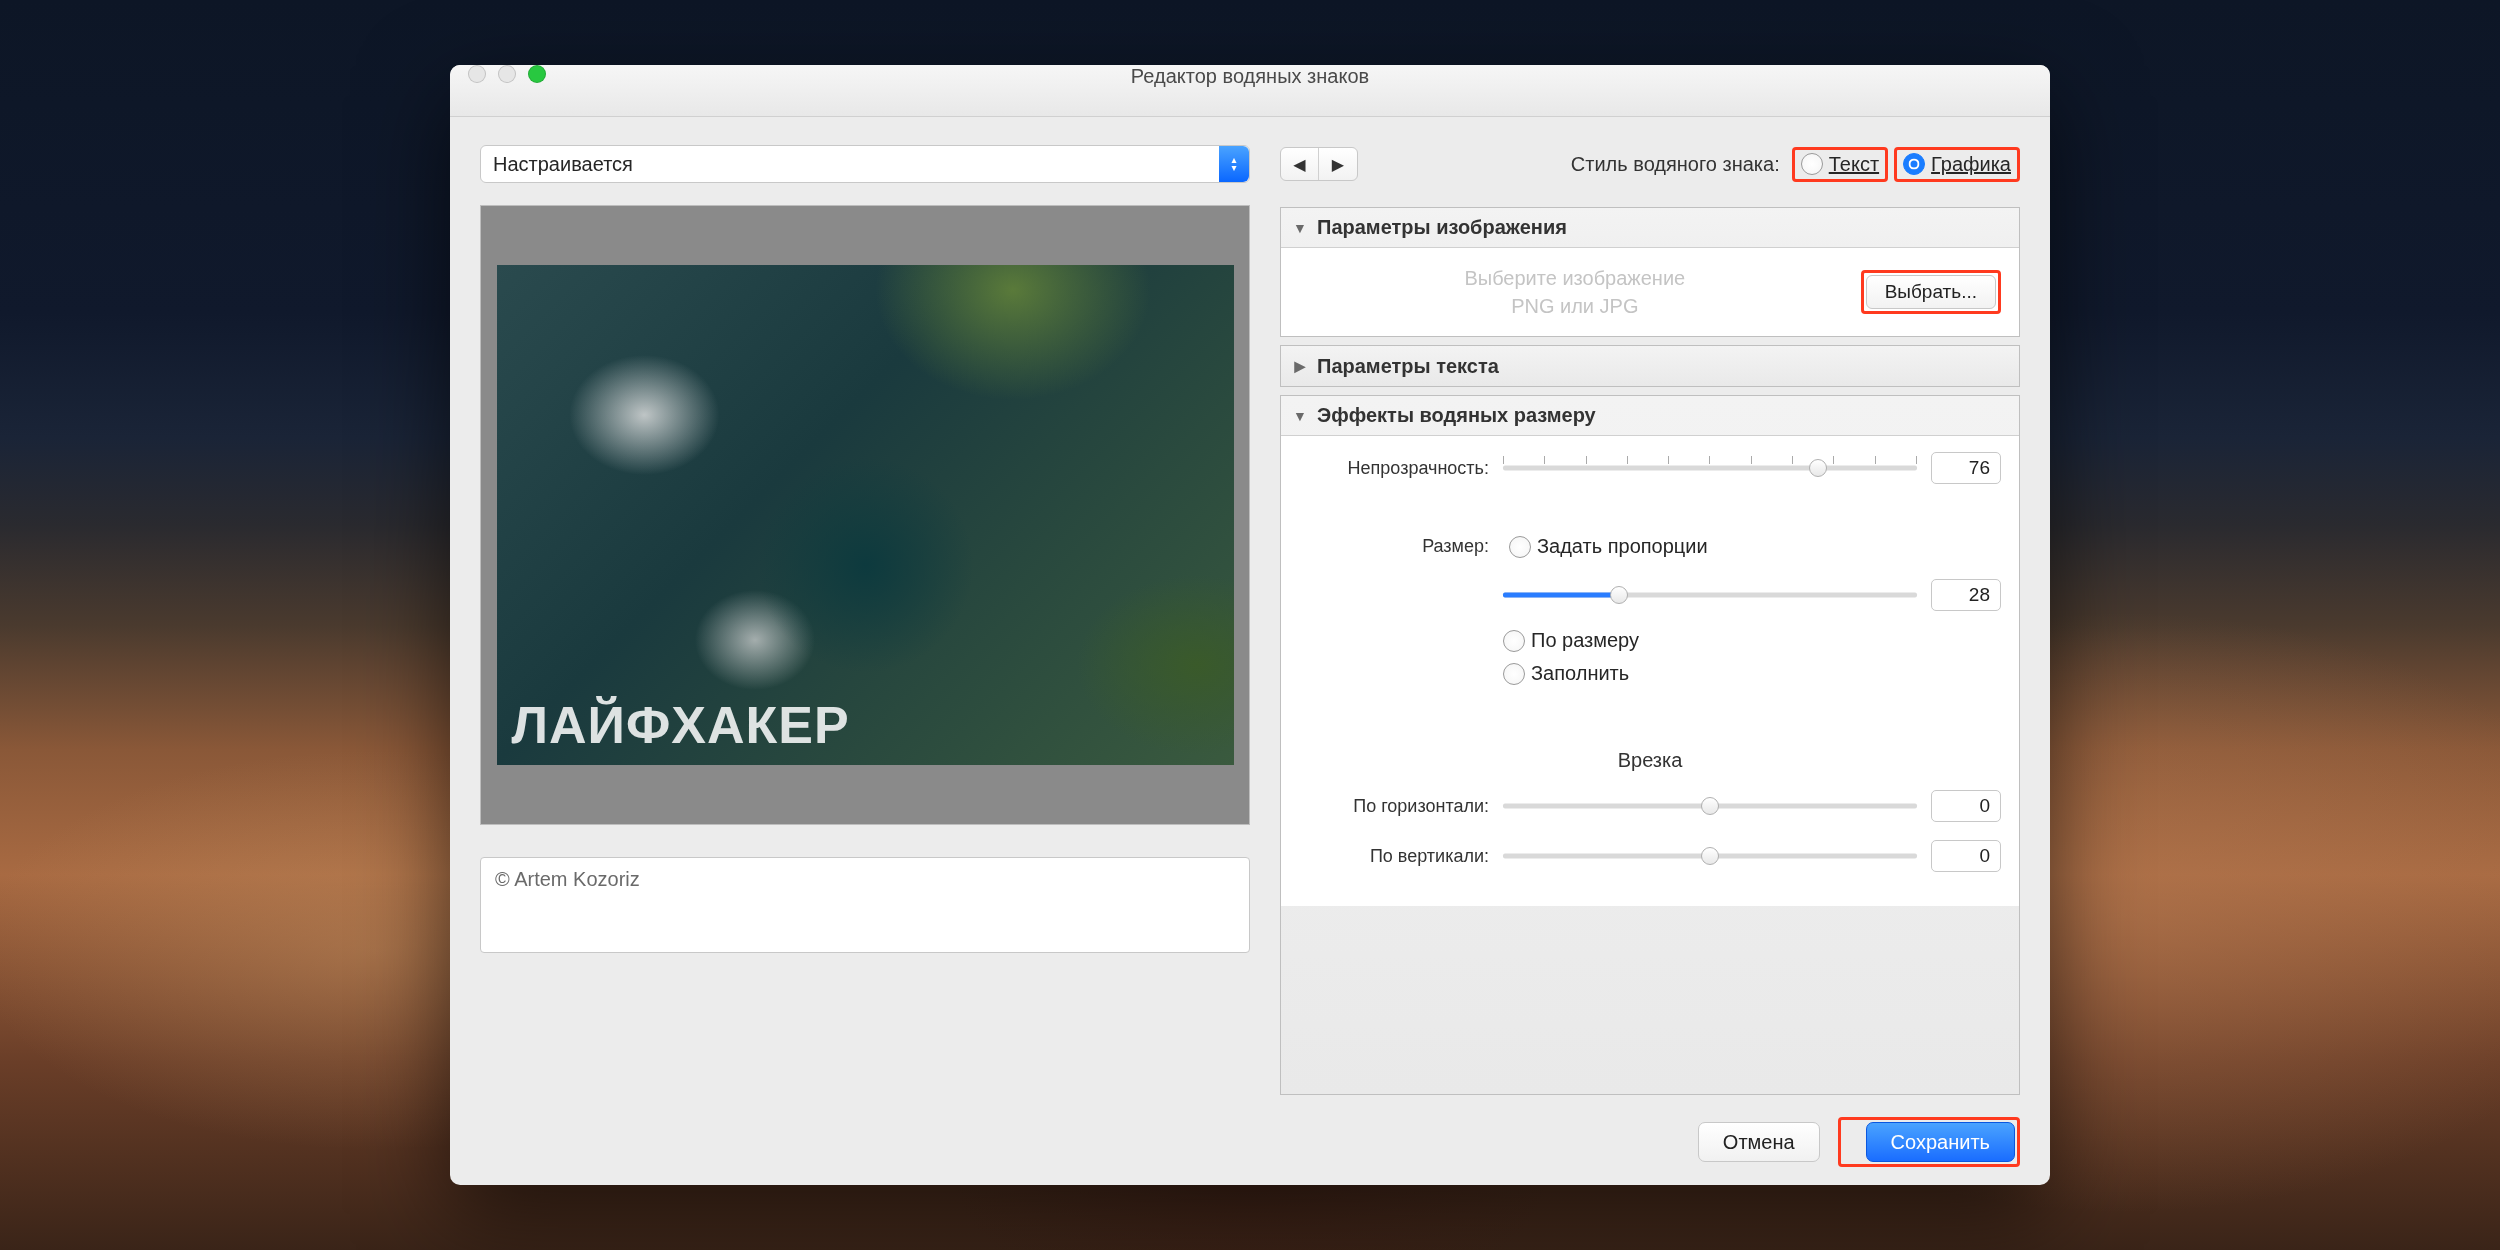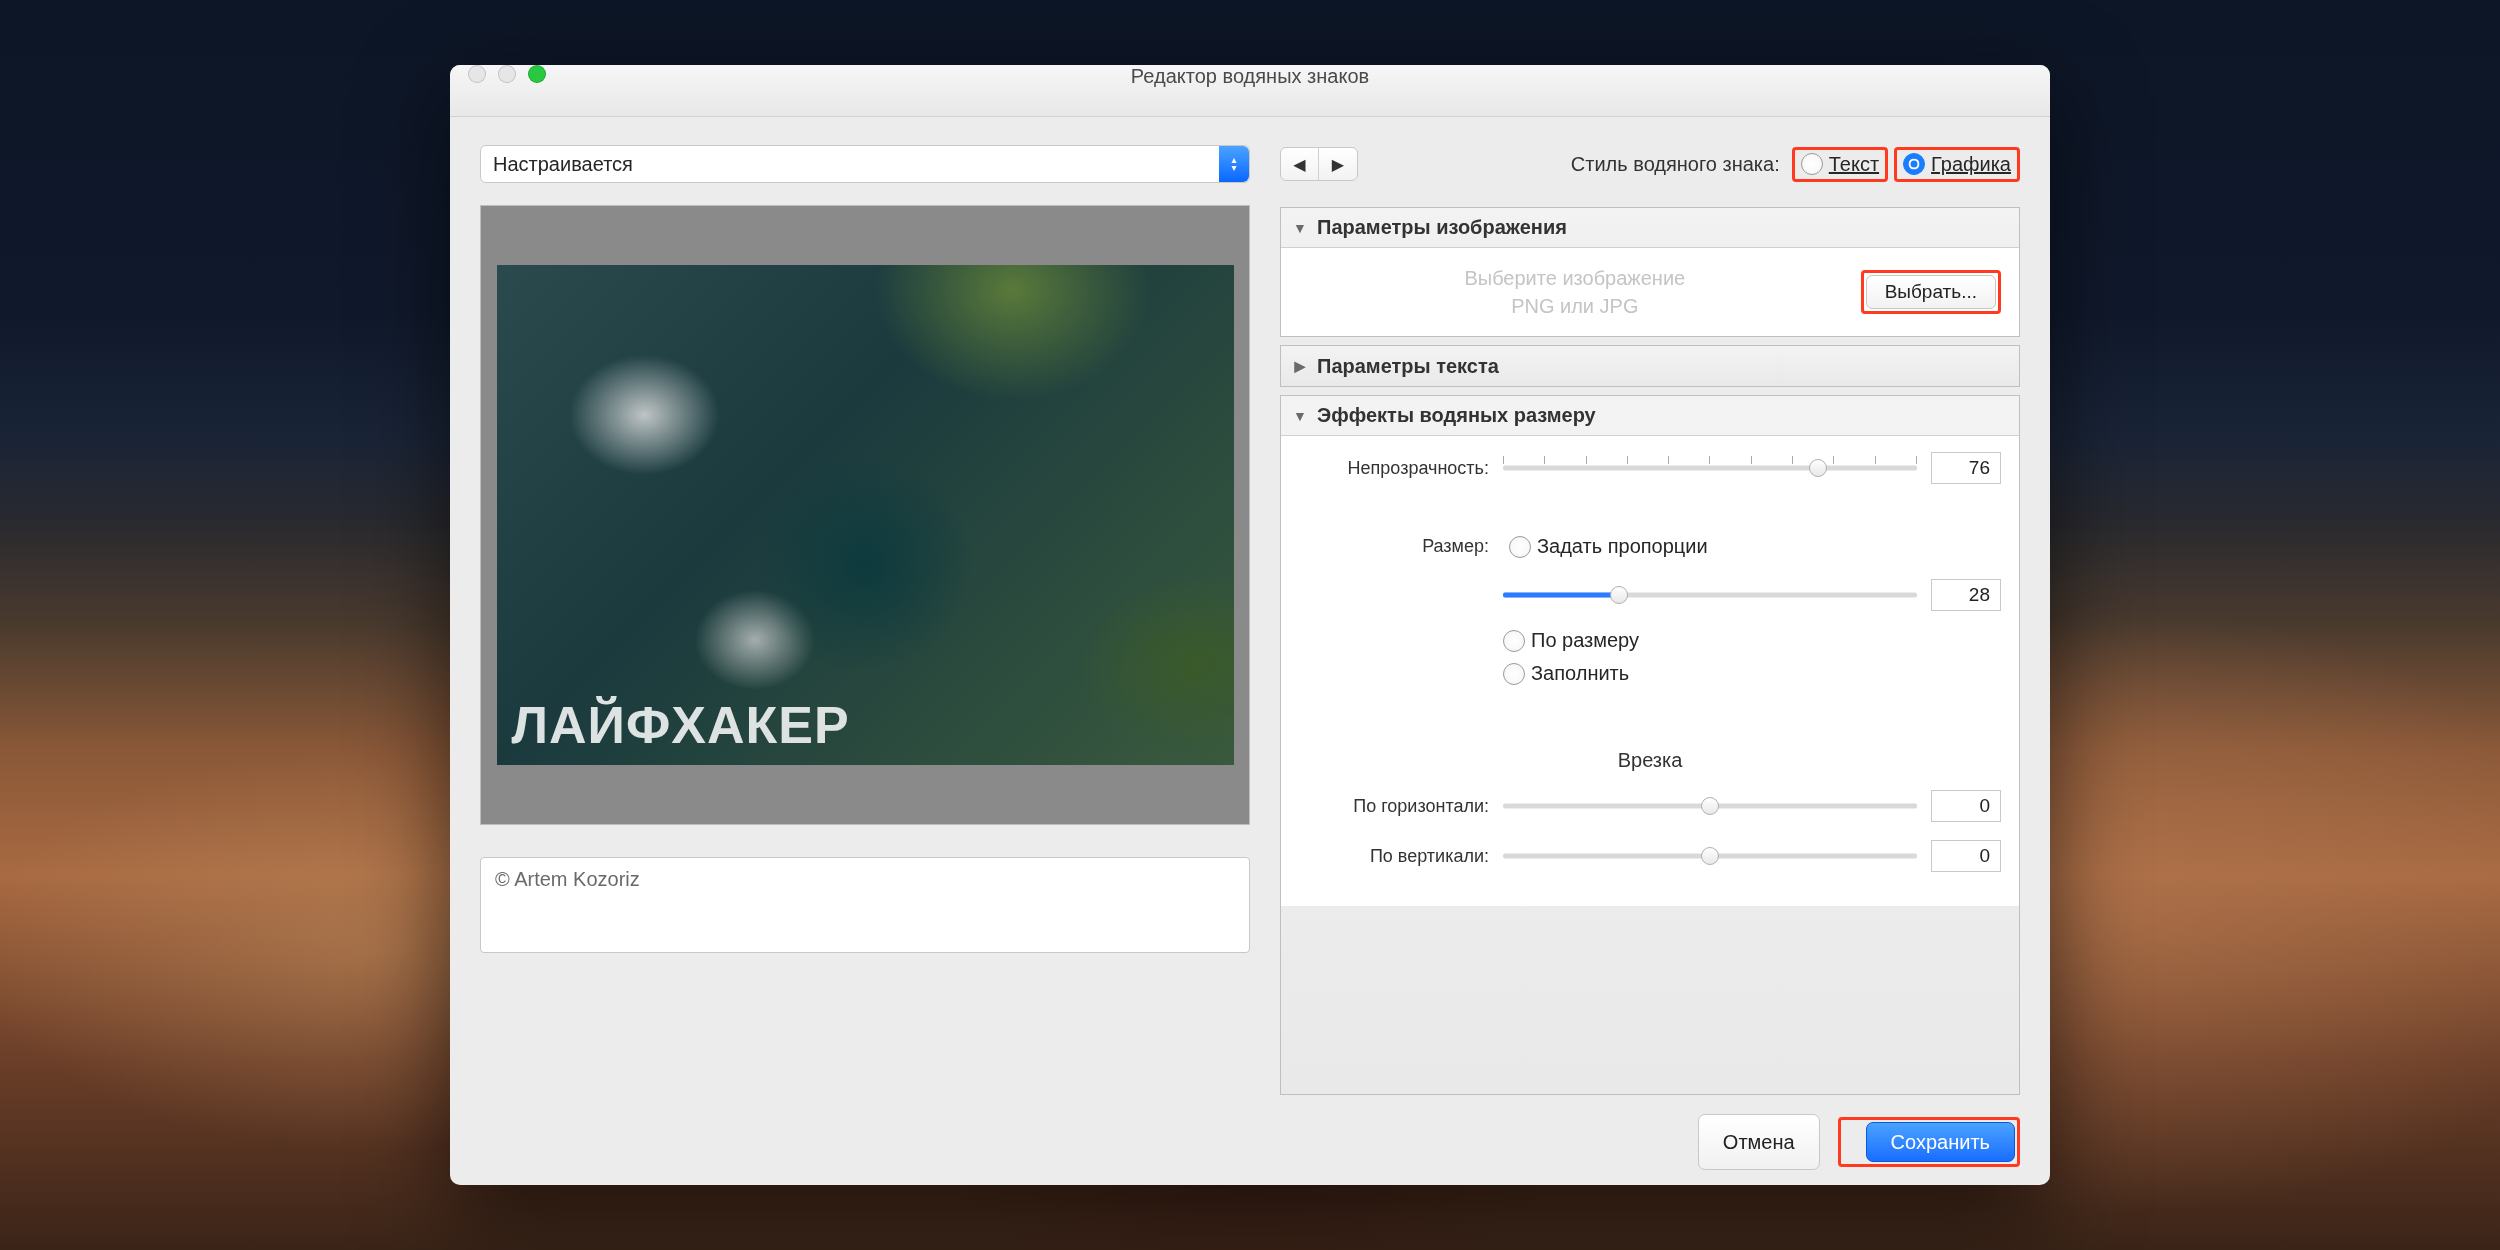--- a/index.html
+++ b/index.html
@@ -314,21 +314,21 @@
     top: 50%;
     transform: translate(-50%, -50%);
     width: 18px; height: 18px;
     background: linear-gradient(#ffffff,#e8e8e8);
     border: 1px solid #b0b0b0;
     border-radius: 50%;
   }
   .numbox {
     width: 70px; height: 32px;
     border: 1px solid #c8c8c8;
-    border-radius: 0;
+    border-radius: 5px;
     background: #fff;
     display: flex; align-items: center; justify-content: flex-end;
     padding: 0 10px;
     font-size: 19px;
     color: #222;
   }
   .sub-label {
     text-align: center;
     font-size: 20px;
     color: #333;
@@ -358,21 +358,21 @@
     border-radius: 7px;
     background: linear-gradient(#4aa3ff, #1a6dff);
     color: #fff;
     font-size: 20px;
     border: 1px solid #0a57e0;
     display: inline-flex;
     align-items: center;
     margin-left: 23px;
   }
   .secondary-btn {
-    height: 56px;
+    height: 40px;
     padding: 0 24px;
     border-radius: 7px;
     background: linear-gradient(#ffffff,#f1f1f1);
     color: #222;
     font-size: 20px;
     border: 1px solid #c8c8c8;
     display: inline-flex;
     align-items: center;
   }
 </style>

